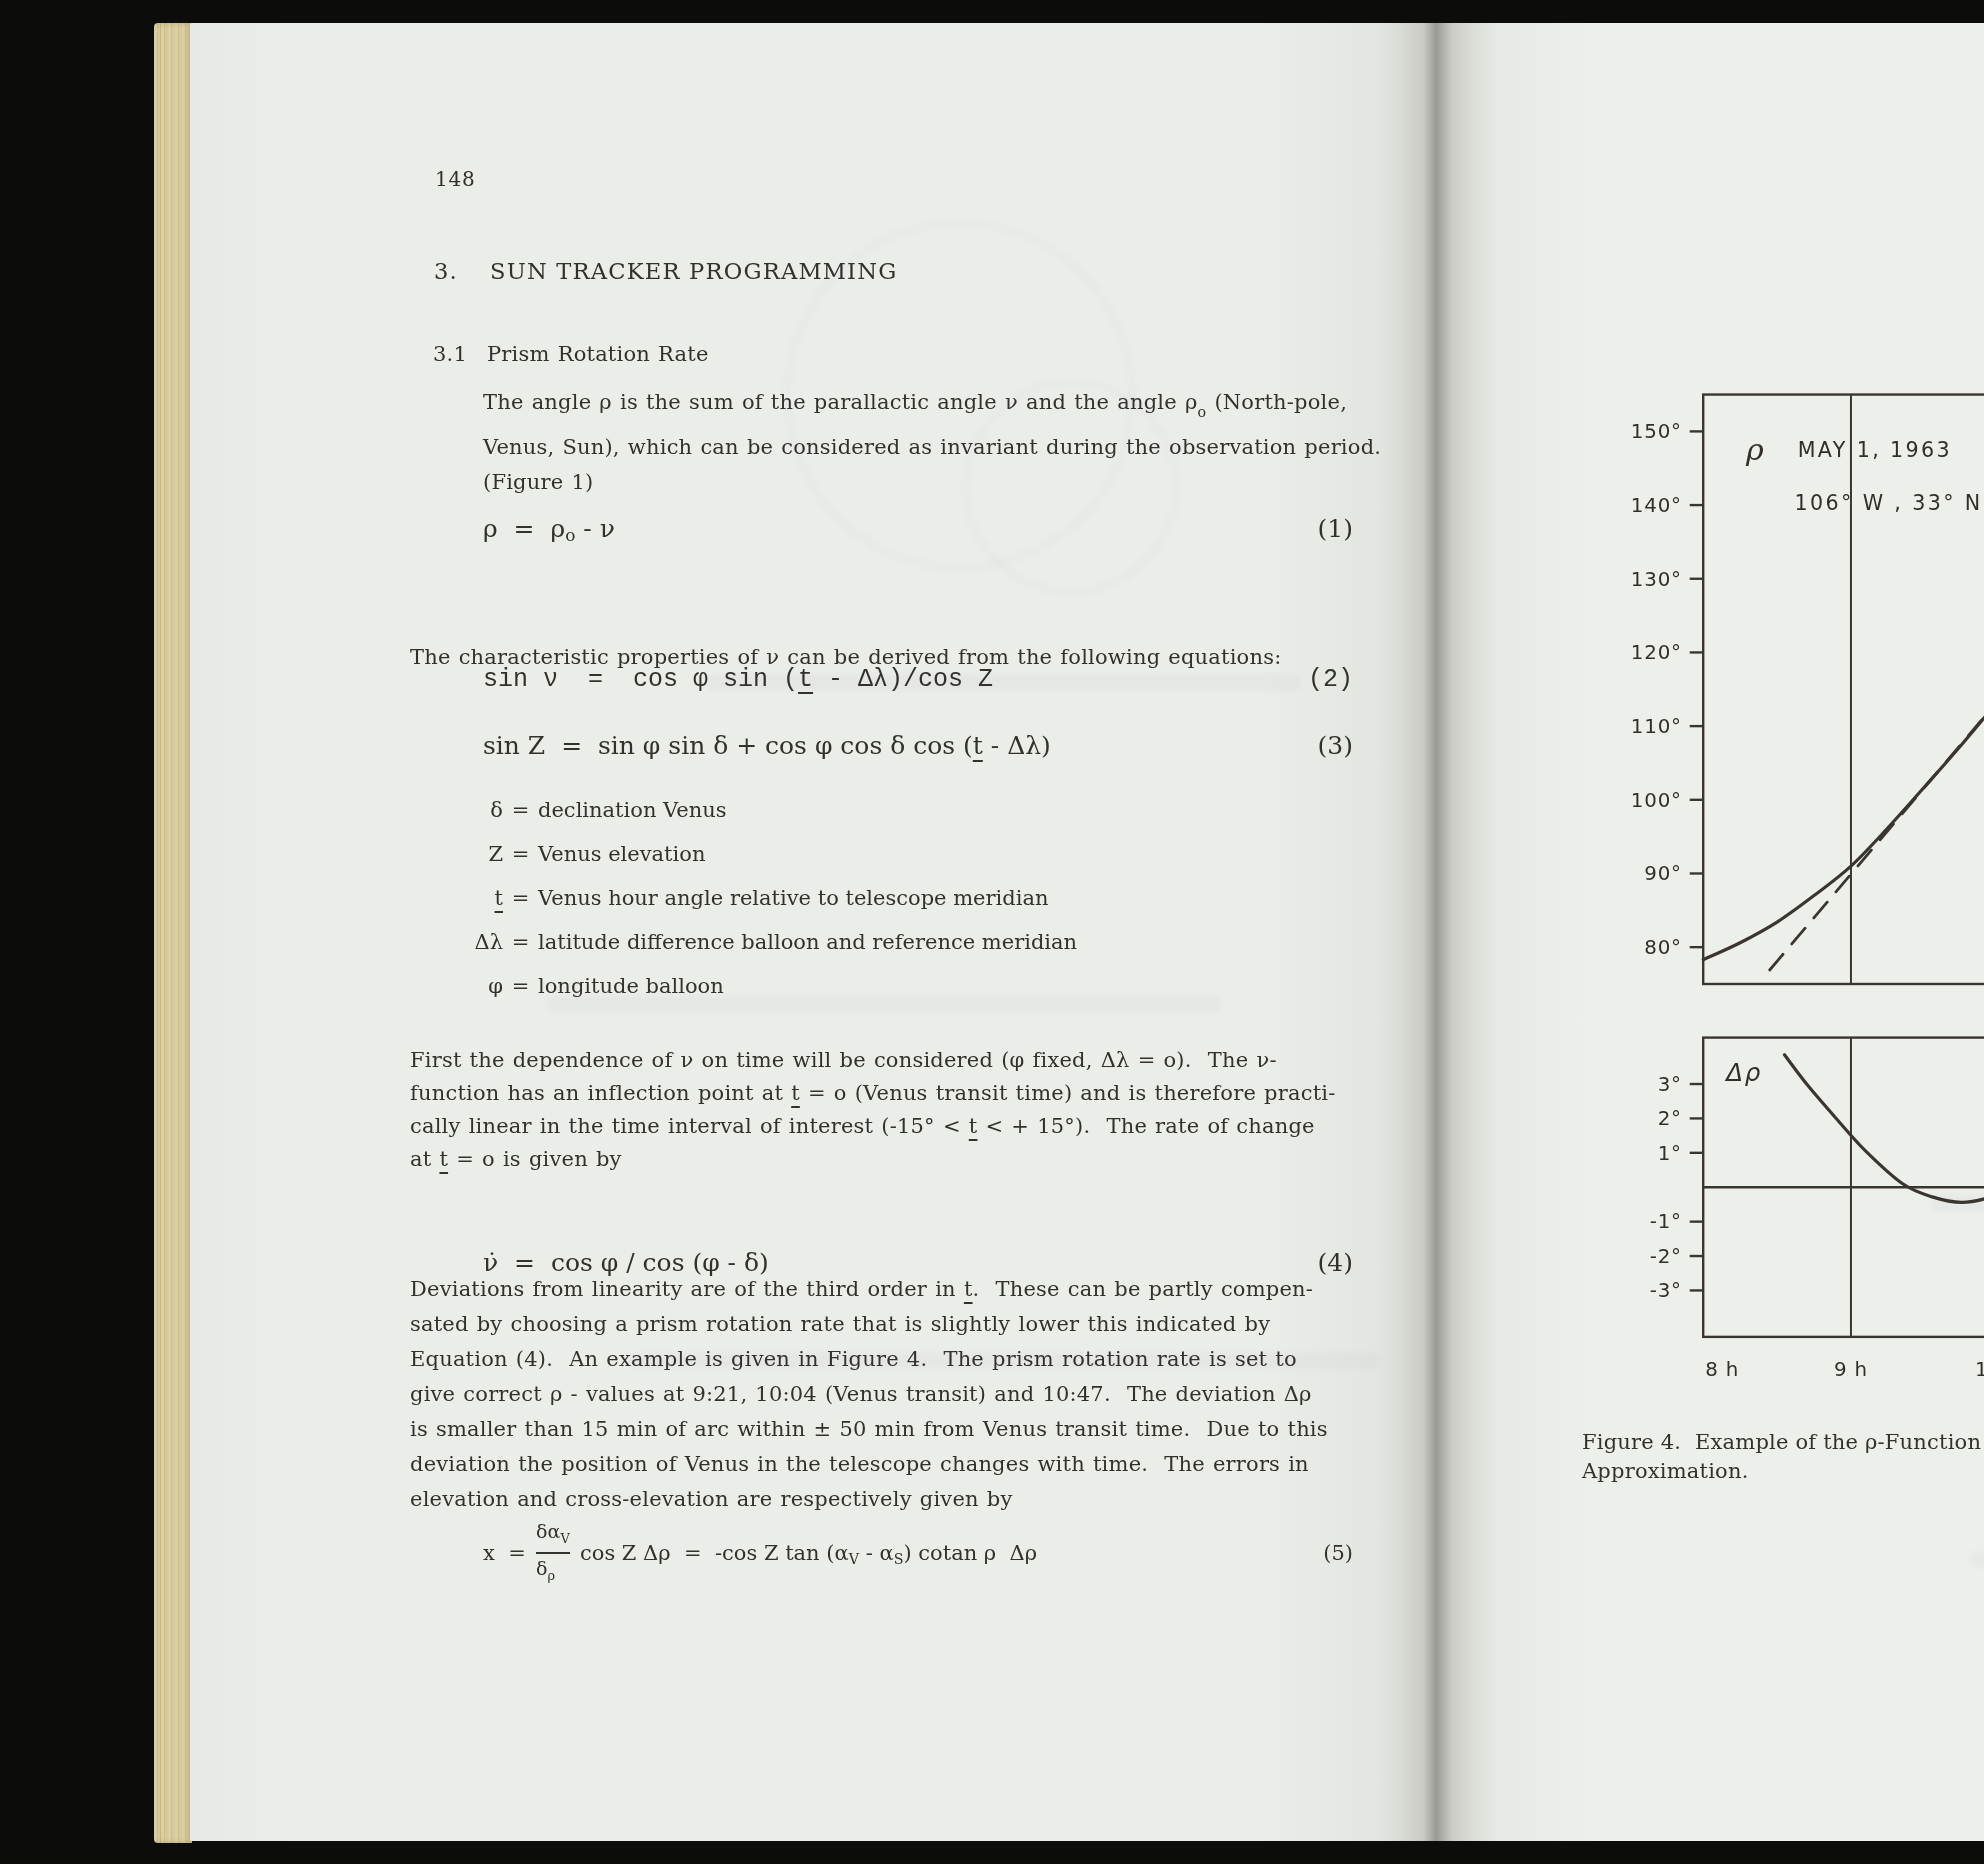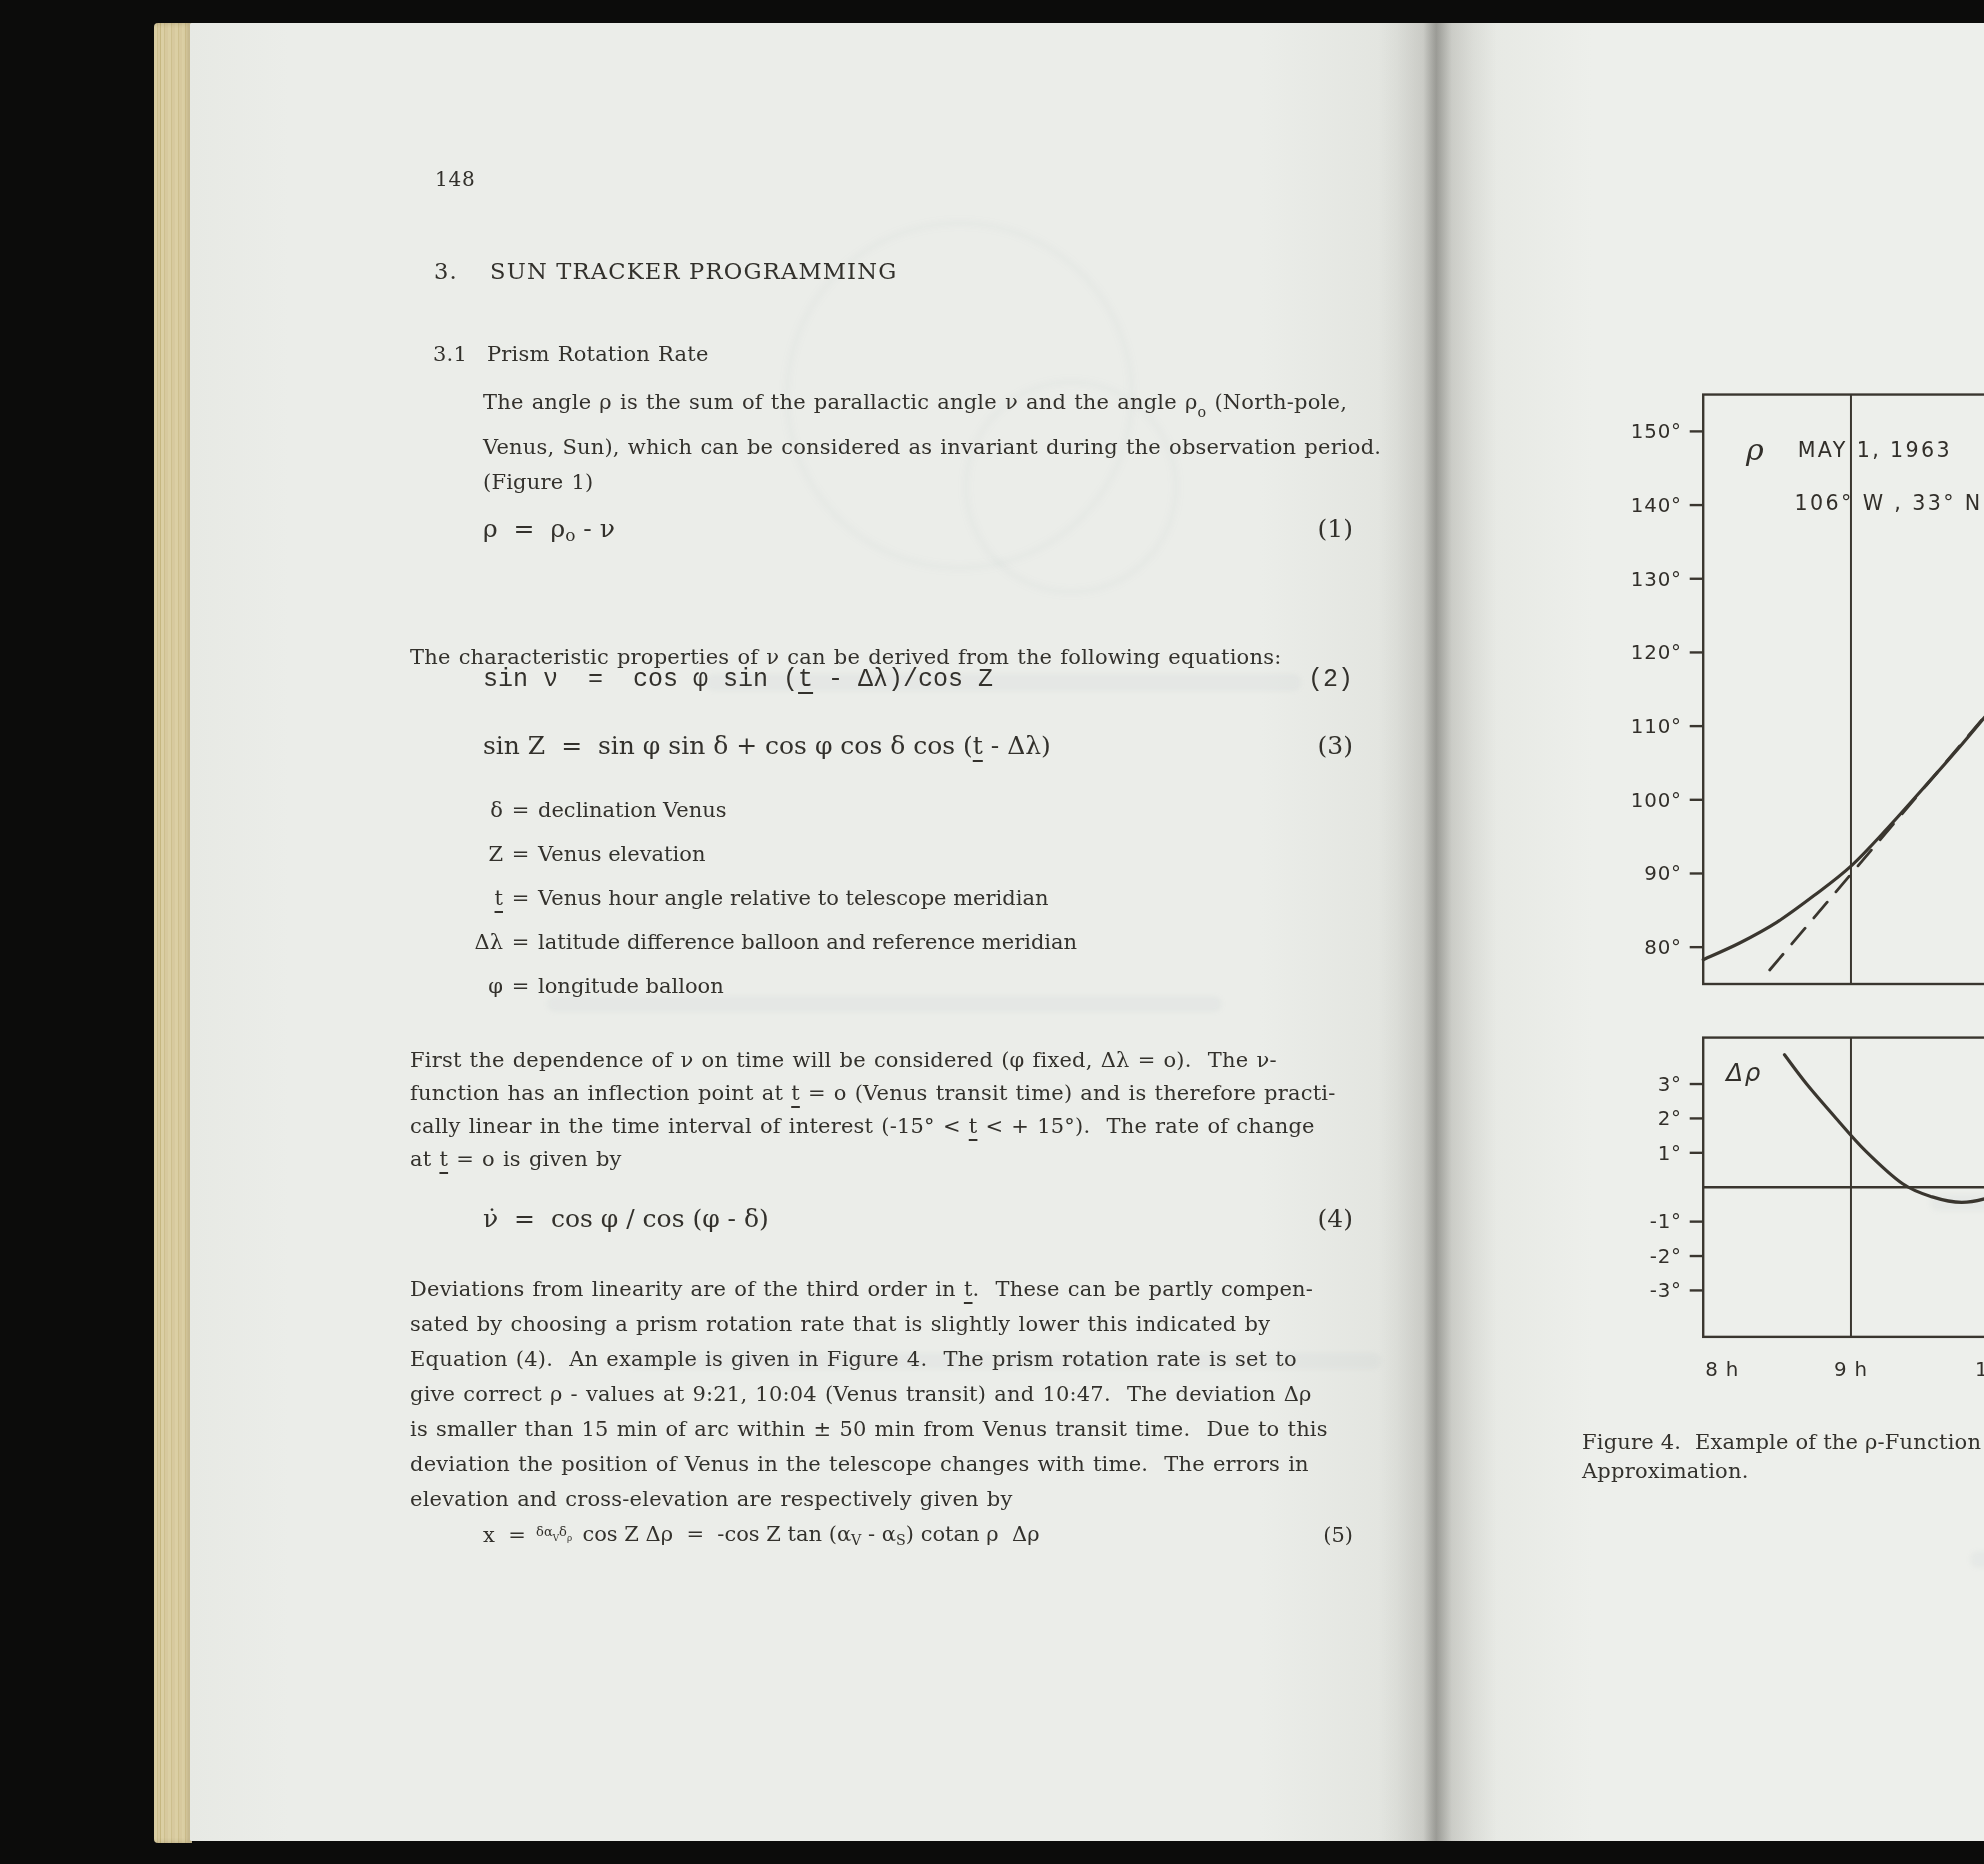--- a/index.html
+++ b/index.html
@@ -25,21 +25,21 @@
   .pageno{font-size:20px;letter-spacing:0.8px;}
   .heading{font-size:22.6px;letter-spacing:1.2px;white-space:nowrap;}
   .headnum{display:inline-block;width:56px;}
   .subnum{display:inline-block;width:54px;}
   .eqrow{display:flex;justify-content:space-between;align-items:baseline;font-size:25px;white-space:nowrap;}
   .eqnum{text-align:right;}
   .defrow{display:flex;height:44px;font-size:21px;white-space:nowrap;}
   .defsym{width:60px;text-align:right;}
   .defeq{width:35px;text-align:center;}
   .eq5row{display:flex;align-items:center;font-size:21px;white-space:nowrap;}
-  .frac{display:inline-flex;flex-direction:row;align-items:flex-start;margin:0 10.3px;font-size:13px;line-height:23px;}
+  .frac{display:inline-flex;flex-direction:column;align-items:flex-start;margin:0 10.3px;font-size:19px;line-height:23px;}
   .frac .bar{align-self:stretch;height:2px;background:#33312c;margin:2.4px 0;}
   .eq5gap{flex:1;}
   .caption{font-size:21px;line-height:29px;letter-spacing:0.2px;}
   
   svg{position:absolute;left:0;top:0;}
   .ck{stroke:#3a362f;}
   .frame{fill:none;stroke-width:6px;}
   .grid{stroke-width:5px;}
   .tick{stroke-width:6px;}
   .zero{stroke-width:6px;}
@@ -129,21 +129,21 @@
         </div>
       </div>
 
     <div class="abs txt" style="left:220px;top:1021px;line-height:33px;">
         <div class="tline">First the dependence of ν on time will be considered (φ fixed, Δλ = o).&nbsp; The ν-</div>
         <div class="tline">function has an inflection point at <u>t</u> = o (Venus transit time) and is therefore practi-</div>
         <div class="tline">cally linear in the time interval of interest (-15° &lt; <u>t</u> &lt; + 15°).&nbsp; The rate of change</div>
         <div class="tline">at <u>t</u> = o is given by</div>
       </div>
 
-    <div class="abs eqrow" style="left:293px;top:1181px;width:870px;">
+    <div class="abs eqrow" style="left:293px;top:1225px;width:870px;">
       <span>ν̇&nbsp; =&nbsp; cos φ / cos (φ - δ)</span>
       <span class="eqnum">(4)</span>
     </div>
 
     <div class="abs txt" style="left:220px;top:1249px;">
         <div class="tline">Deviations from linearity are of the third order in <u>t</u>.&nbsp; These can be partly compen-</div>
         <div class="tline">sated by choosing a prism rotation rate that is slightly lower this indicated by</div>
         <div class="tline">Equation (4).&nbsp; An example is given in Figure 4.&nbsp; The prism rotation rate is set to</div>
         <div class="tline">give correct ρ - values at 9:21, 10:04 (Venus transit) and 10:47.&nbsp; The deviation Δρ</div>
         <div class="tline">is smaller than 15 min of arc within ± 50 min from Venus transit time.&nbsp; Due to this</div>

